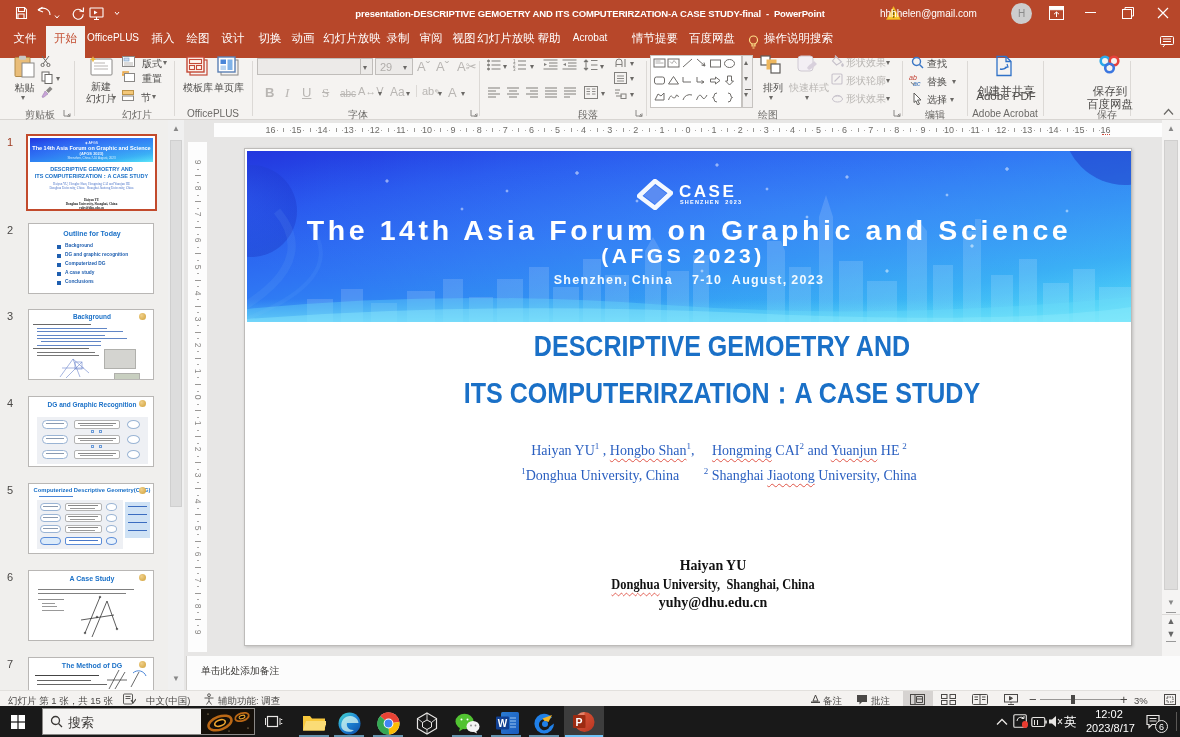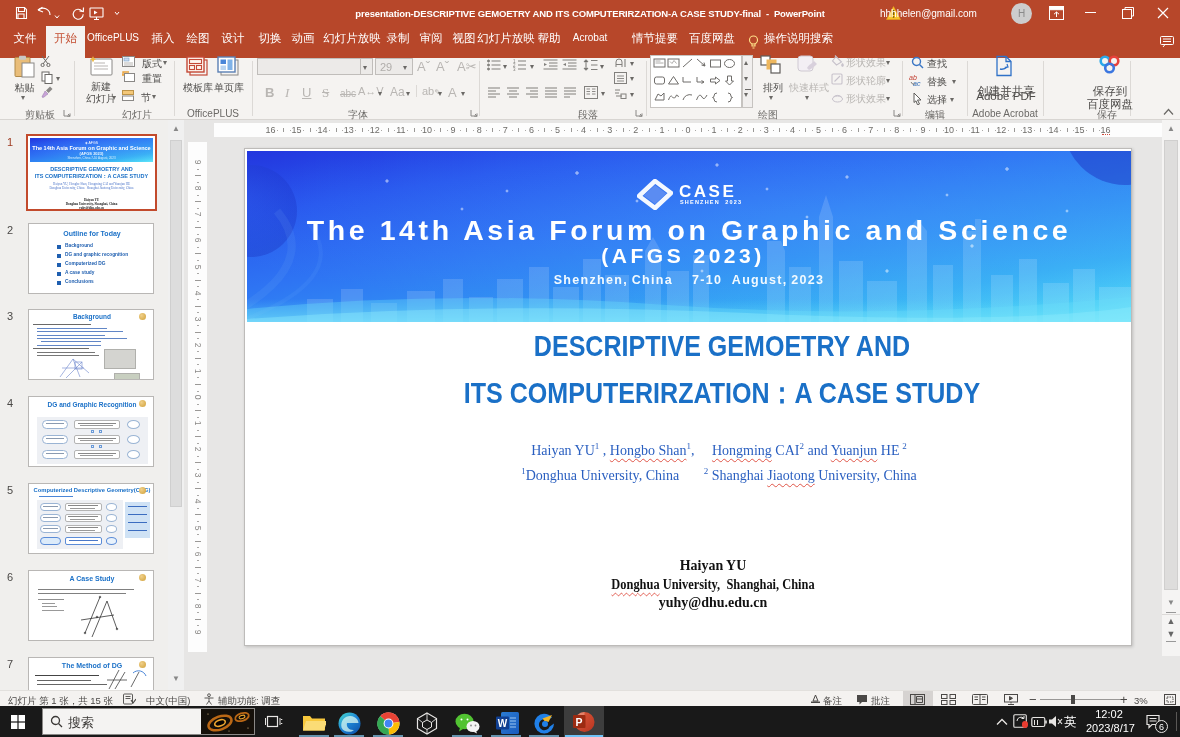--- a/index.html
+++ b/index.html
@@ -856,20 +856,23 @@
 <div class="abs" style="left:0;top:63px;width:884px;text-align:center;color:#fff;font-weight:bold;font-size:28.5px;letter-spacing:3.6px;">The 14th Asia Forum on Graphic and Science</div>
 <div class="abs" style="left:-6px;top:93px;width:884px;text-align:center;color:#fff;font-weight:bold;font-size:21px;letter-spacing:3.5px;">(AFGS 2023)</div>
 <div class="abs" style="left:0;top:122px;width:884px;text-align:center;color:#f2faff;font-weight:bold;font-size:12.5px;letter-spacing:1.3px;">Shenzhen, China&nbsp;&nbsp;&nbsp;&nbsp;7-10&nbsp;&nbsp;August, 2023</div>
 </div>
 <div class="abs" style="left:33px;top:174px;width:888px;text-align:center;color:#1a70c7;font-weight:bold;font-size:30px;line-height:46.5px;transform:scaleX(0.835);transform-origin:444px 0;">DESCRIPTIVE GEMOETRY AND<br>ITS COMPUTERIRZATION：A CASE STUDY</div>
 <div class="abs" style="left:30px;top:287px;width:888px;text-align:center;color:#2a5fc0;font-size:14px;line-height:20.5px;font-family:'Liberation Serif',serif;">Haiyan YU<sup style="font-size:9px">1</sup> , <span style="text-decoration:underline;text-decoration-style:wavy;text-decoration-color:#e05548;text-decoration-thickness:0.8px;text-underline-offset:2.5px;">Hongbo Shan</span><sup style="font-size:9px">1</sup>,&nbsp;&nbsp;&nbsp;&nbsp;&nbsp;<span style="text-decoration:underline;text-decoration-style:wavy;text-decoration-color:#e05548;text-decoration-thickness:0.8px;text-underline-offset:2.5px;">Hongming</span> CAI<sup style="font-size:9px">2</sup> and <span style="text-decoration:underline;text-decoration-style:wavy;text-decoration-color:#e05548;text-decoration-thickness:0.8px;text-underline-offset:2.5px;">Yuanjun</span> HE <sup style="font-size:9px">2</sup><br><sup style="font-size:9px">1</sup>Donghua University, China&nbsp;&nbsp;&nbsp;&nbsp;&nbsp;&nbsp;&nbsp;<sup style="font-size:9px">2</sup> Shanghai <span style="text-decoration:underline;text-decoration-style:wavy;text-decoration-color:#e05548;text-decoration-thickness:0.8px;text-underline-offset:2.5px;">Jiaotong</span> University, China</div>
 <div class="abs" style="left:24px;top:407px;width:888px;text-align:center;color:#111;font-weight:bold;font-size:15.5px;font-family:'Liberation Serif',serif;transform:scaleX(0.9);transform-origin:444px 0;">Haiyan YU</div>
 <div class="abs" style="left:24px;top:426px;width:888px;text-align:center;color:#111;font-weight:bold;font-size:15.5px;font-family:'Liberation Serif',serif;transform:scaleX(0.8);transform-origin:444px 0;"><span style="text-decoration:underline;text-decoration-style:wavy;text-decoration-color:#e05548;text-decoration-thickness:0.8px;text-underline-offset:2.5px;">Donghua</span> University,&nbsp; Shanghai, China</div>
 <div class="abs" style="left:24px;top:444px;width:888px;text-align:center;color:#111;font-weight:bold;font-size:15.5px;font-family:'Liberation Serif',serif;transform:scaleX(0.9);transform-origin:444px 0;">yuhy@dhu.edu.cn</div>
 </div>
+<div id="notes">
+      <div class="abs" style="left:14px;top:9px;font-size:9.8px;color:#3c3a38;">单击此处添加备注</div>
+    </div>
 <div id="statusbar">
 <div class="abs" style="left:8px;top:3.5px;">幻灯片 第 1 张，共 15 张</div>
 <svg class="abs" style="left:123px;top:2px" width="13" height="12" viewBox="0 0 13 12" fill="none" stroke="#4a4846" stroke-width="0.9">
         <rect x="0.5" y="1" width="9" height="10" rx="1"></rect>
         <path d="M2.5 3.5 h5 M2.5 5.5 h5"></path>
         <path d="M8 7 l2 3 3 -4" stroke-width="1.1"></path>
       </svg>
 <div class="abs" style="left:146px;top:3.5px;">中文(中国)</div>
 <svg class="abs" style="left:203px;top:2px" width="12" height="12" viewBox="0 0 12 12" fill="none" stroke="#4a4846" stroke-width="0.9">
         <circle cx="6" cy="2.2" r="1.4"></circle>

